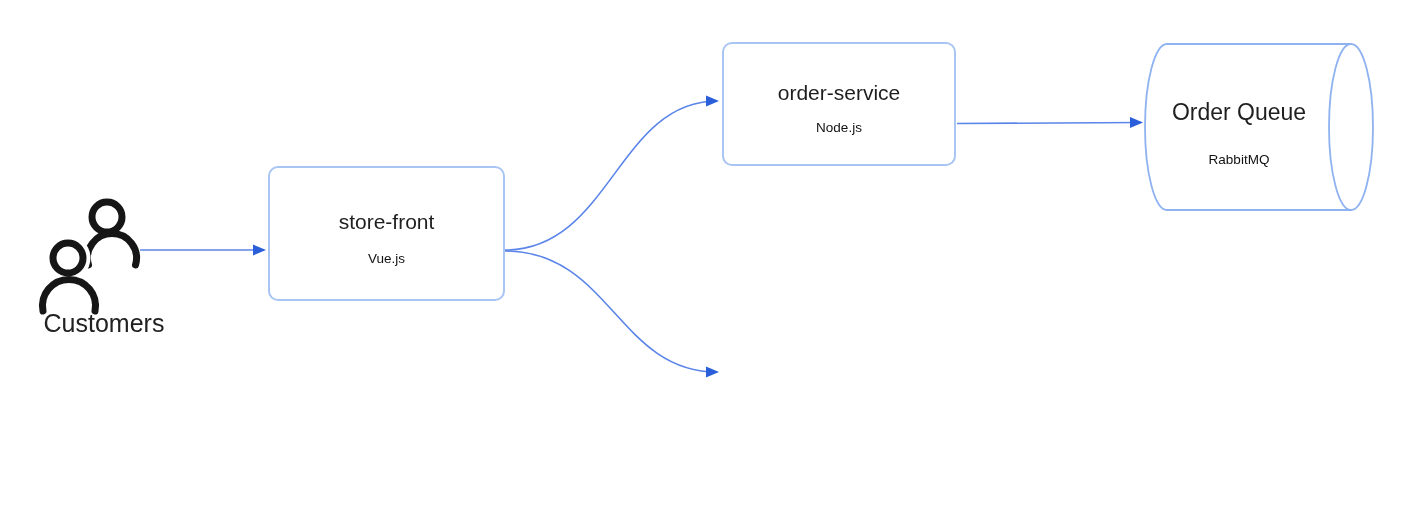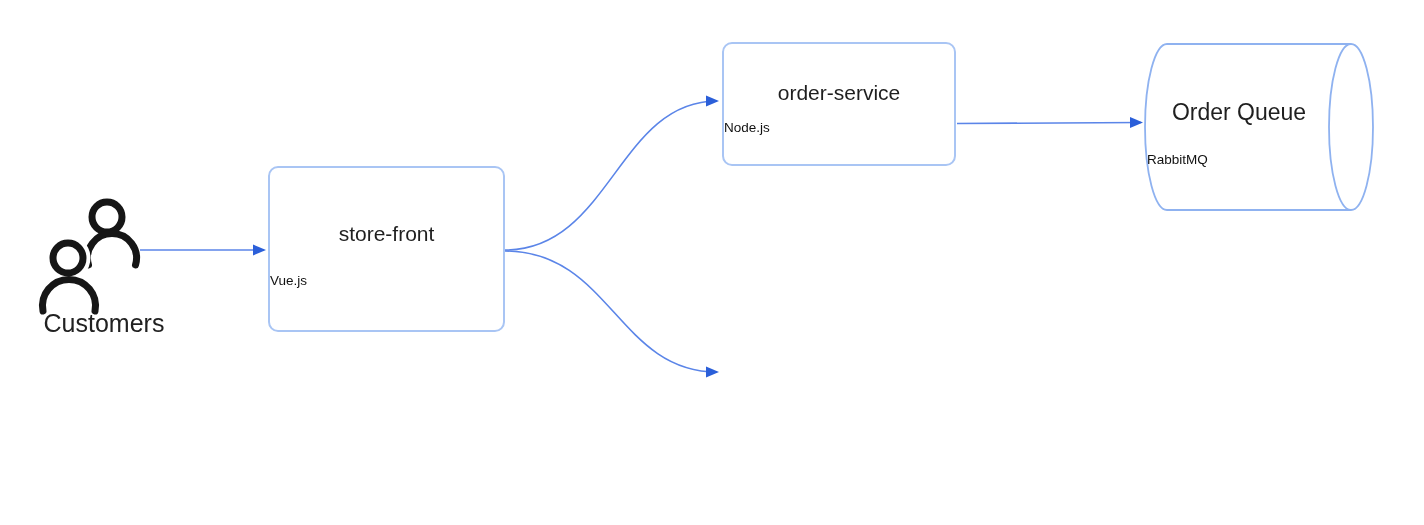--- a/index.html
+++ b/index.html
@@ -27,21 +27,21 @@
   .node-title {
     position:absolute; left:0; right:0; top:41%;
     transform:translateY(-50%);
     text-align:center;
     font-size:21px; color:#1f1f1f;
     white-space:nowrap;
   }
   .node-sub {
     position:absolute; left:0; right:0; top:69%;
     transform:translateY(-50%);
-    text-align:left;
+    text-align:center;
     font-size:13.5px; color:#111111;
     white-space:nowrap;
   }
   .queue-labels {
     position:absolute; left:1147px; top:44px;
     width:184px; height:166px;
   }
   .queue-labels .node-title { font-size:23px; }
   .actor-label {
     position:absolute; left:28px; top:309px; width:152px;
@@ -79,21 +79,21 @@
     <path class="edge" marker-end="url(#ah)" d="M 957 123.5 L 1141 122.5"></path>
 
     <g>
       <path class="cyl-body" d="M 1351 44 L 1167 44 A 22 83 0 0 0 1167 210 L 1351 210"></path>
       <ellipse class="cyl-cap" cx="1351" cy="127" rx="22" ry="83"></ellipse>
     </g>
   </svg>
 
   <div class="actor-label">Customers</div>
 
-  <div class="node" style="left:268px; top:166px; width:237px; height:166px;">
+  <div class="node" style="left:268px; top:166px; width:237px; height:135px;">
     <div class="node-title">store-front</div>
     <div class="node-sub">Vue.js</div>
   </div>
 
   <div class="node" style="left:722px; top:42px; width:234px; height:124px;">
     <div class="node-title">order-service</div>
     <div class="node-sub">Node.js</div>
   </div>
 
 

